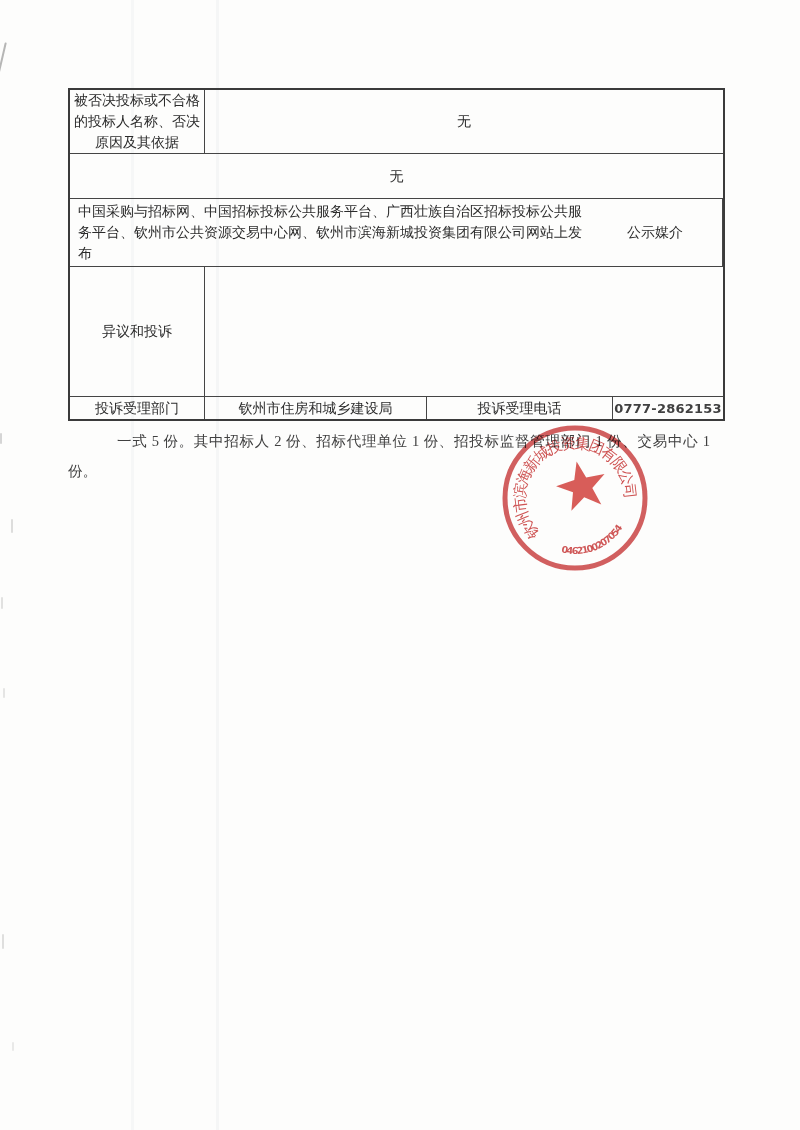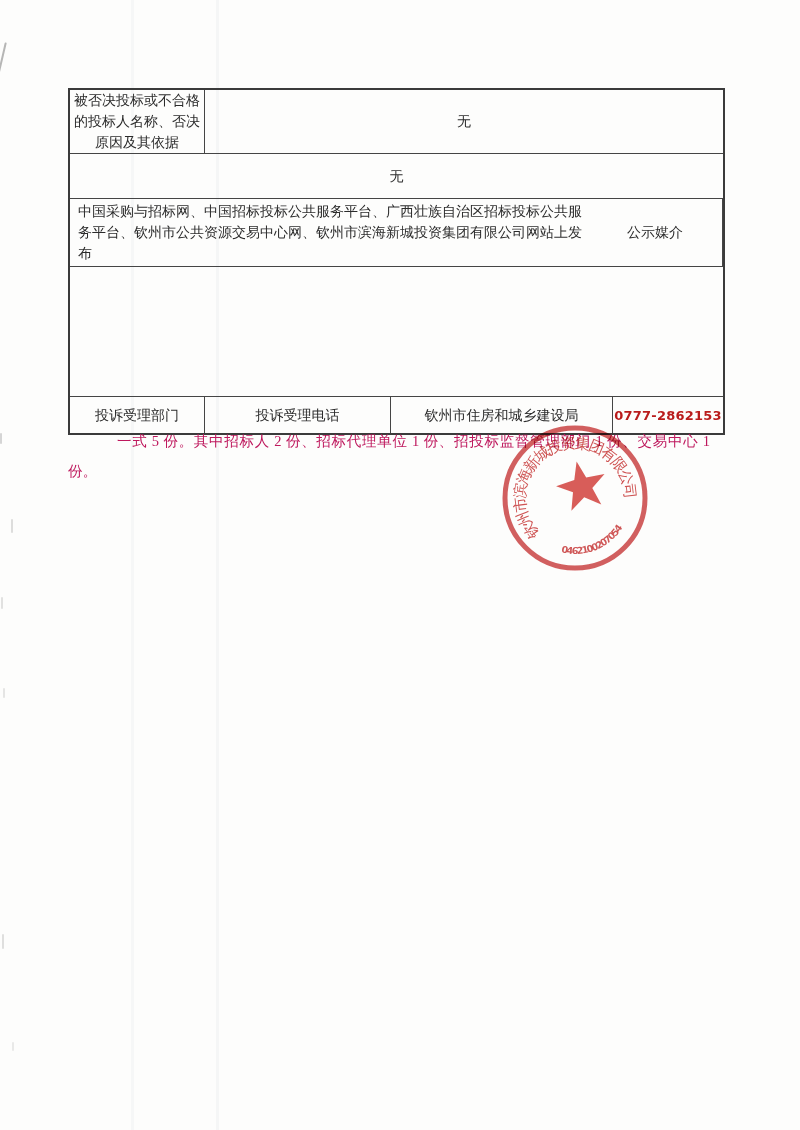--- a/index.html
+++ b/index.html
@@ -31,41 +31,41 @@
 
   
   .doc-table {
     position:absolute; left:68px; top:88px; width:657px;
     border:2px solid #3b3b3b;
     font-size:14px; line-height:21px; color:#2b2b2b;
   }
   .t-row { display:flex; width:100%; }
   .t-row + .t-row { border-top:1px solid #454545; }
   .r1 { height:63px;font-family:Liberation Serif, serif; } .r2 { height:45px; } .r3 { height:68px; }
-  .r4 { height:130px; } .r5 { height:37px; }
+  .r4 { height:130px; } .r5 { height:23px; }
   .cell { display:flex; align-items:center; }
   .cell-label {
     width:135px; flex:0 0 135px; border-right:1px solid #454545;
     justify-content:center; text-align:center; padding:0 2px;
   }
   .cell-value-center { flex:1; justify-content:center; text-align:center; }
   .cell-value-text { flex:1; padding:1px 6px 1px 8px; text-align:justify; }
   .r5 .cell { justify-content:center; text-align:center; }
   .r5 .c2 { width:222px; flex:0 0 222px; border-right:1px solid #454545; }
   .r5 .c3 { width:186px; flex:0 0 186px; border-right:1px solid #454545; }
   .r5 .c4 { flex:1; }
   .phone-num {
     font-family:"DejaVu Sans","Liberation Sans",sans-serif;
-    font-size:13px; font-weight:600; letter-spacing:.2px; color:#b91c1c;
+    font-size:13px; font-weight:600; letter-spacing:.2px; color:#404040;
   }
 
   
   .footnote {
     position:absolute; left:68px; top:426px; width:642px;
-    font-size:14.5px; line-height:30px; color:#be185d;
+    font-size:14.5px; line-height:30px; color:#404040;
     text-indent:49px; text-align:justify;
   }
 
   
   .stamp {
     position:absolute; left:490px; top:413px; width:170px; height:170px;
     mix-blend-mode:multiply; opacity:.94;
   }
 </style>
 </head>
@@ -89,25 +89,26 @@
       <div class="cell cell-value-center">无</div>
     </div>
     <div class="t-row r2">
       <div class="cell cell-value-center">无</div>
     </div>
     <div class="t-row r3">
       <div class="cell cell-value-text">中国采购与招标网、中国招标投标公共服务平台、广西壮族自治区招标投标公共服务平台、钦州市公共资源交易中心网、钦州市滨海新城投资集团有限公司网站上发布</div>
       <div class="cell cell-label">公示媒介</div>
     </div>
     <div class="t-row r4">
+      <div class="cell cell-label">异议和投诉</div>
     </div>
     <div class="t-row r5">
       <div class="cell cell-label">投诉受理部门</div>
+      <div class="cell c2">钦州市住房和城乡建设局</div>
       <div class="cell c3">投诉受理电话</div>
-      <div class="cell c2">钦州市住房和城乡建设局</div>
       <div class="cell c4 phone-num">0777-2862153</div>
     </div>
   </div>
 
   <div class="footnote">一式 5 份。其中招标人 2 份、招标代理单位 1 份、招投标监督管理部门 1 份、交易中心 1 份。</div>
 
   <svg class="stamp" viewBox="0 0 170 170" xmlns="http://www.w3.org/2000/svg">
     <defs>
       <filter id="inkblur" x="-10%" y="-10%" width="120%" height="120%">
         <feGaussianBlur stdDeviation="0.45"></feGaussianBlur>

